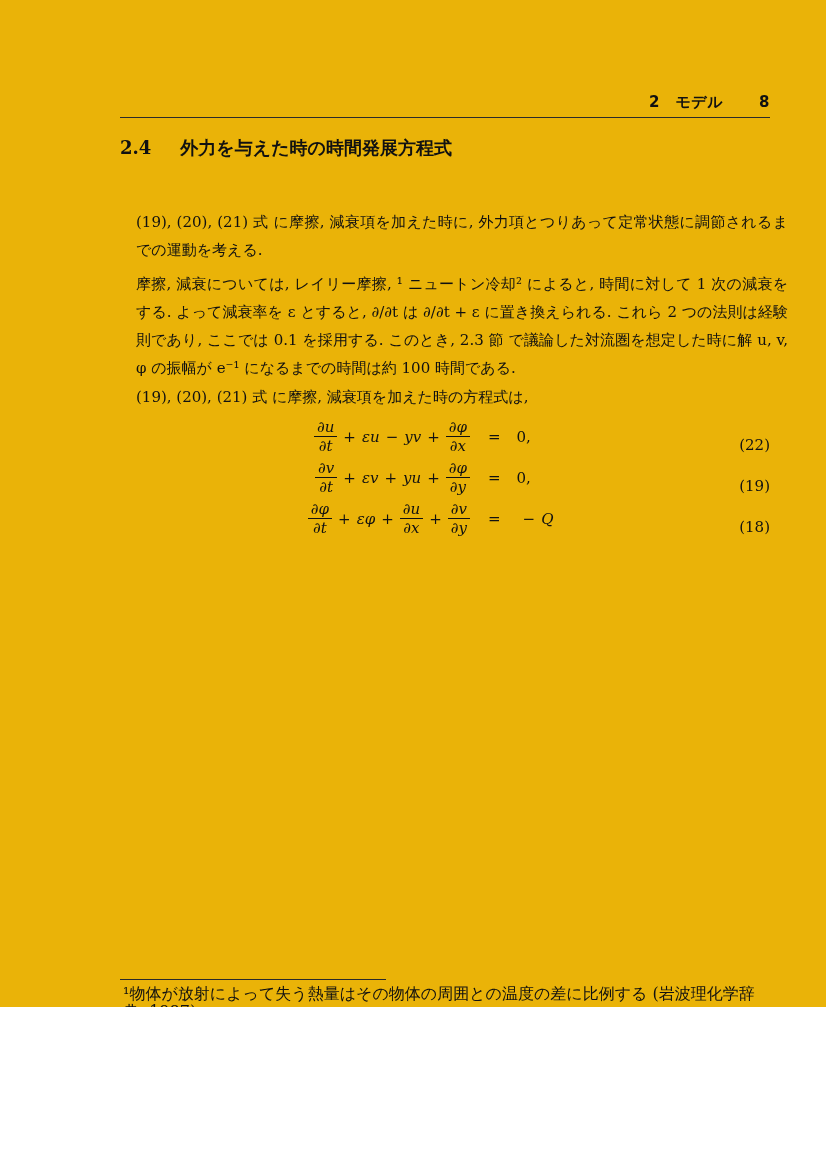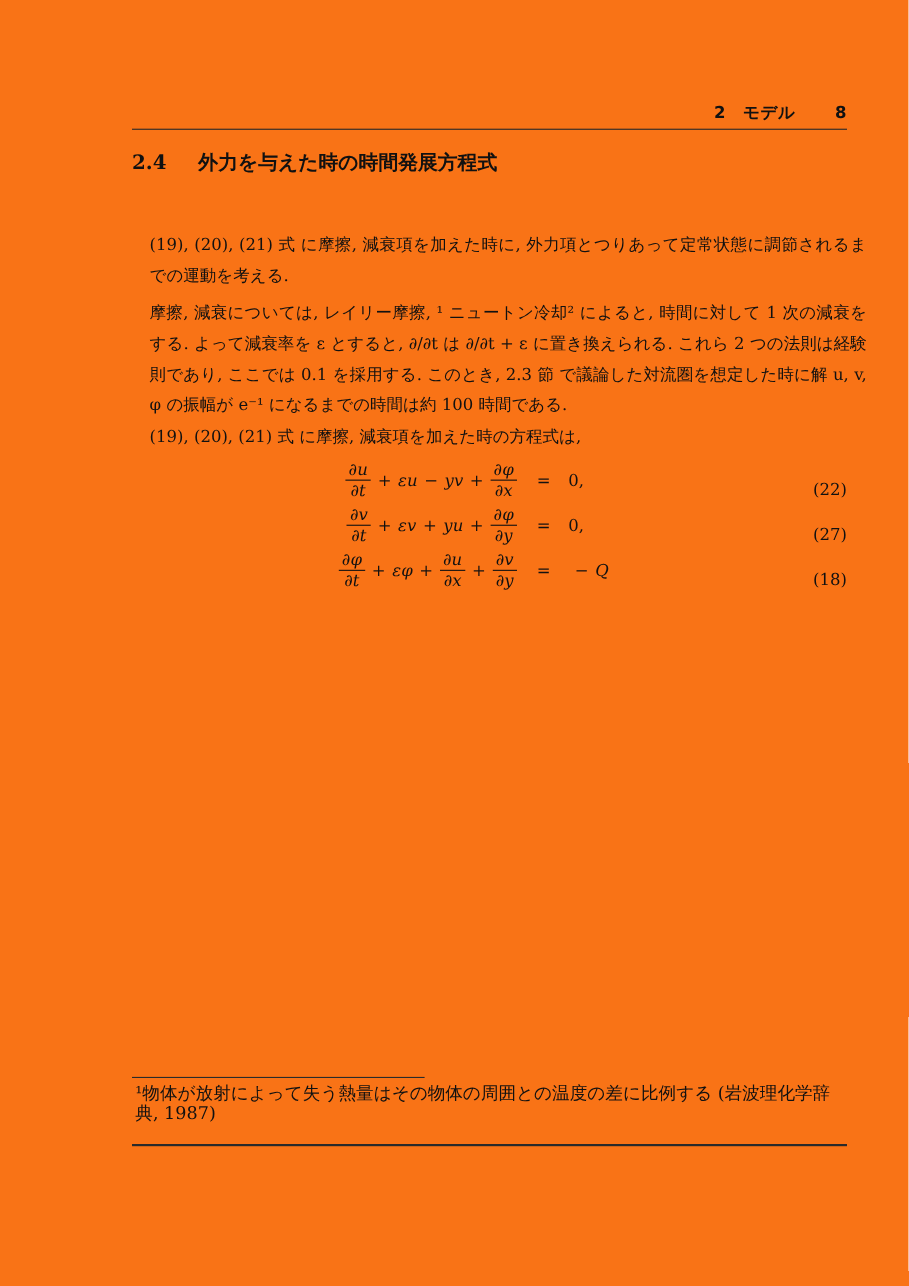--- a/index.html
+++ b/index.html
@@ -1,20 +1,20 @@
 <!DOCTYPE html>
 <html><head>
 <meta charset="utf-8">
 <style>
   html, body { margin: 0; padding: 0; background: #ffffff; }
   .page {
     position: relative;
     width: 826px;
-    height: 1169px;
-    background: #f97316;
+    height: 1007px;
+    background: #eab308;
     color: #111111;
     font-family: "DejaVu Serif", "Liberation Serif", serif;
     overflow: hidden;
   }
   
   .header-line {
     position: absolute;
     top: 93px; left: 120px; width: 650px;
     text-align: right;
     font-family: "DejaVu Sans", "Liberation Sans", sans-serif;
@@ -150,21 +150,21 @@
           <span class="op">+</span>
           <span class="frac">
             <span class="fnum">∂φ</span>
             <span class="fden">∂y</span>
           </span>
         </span>
         <span class="eq-rel">=</span>
         <span class="eq-rhs">
           <span class="mn">0,</span>
         </span>
-        <span class="eq-label">(27)</span>
+        <span class="eq-label">(19)</span>
       </div>
       <div class="eq-row">
         <span class="eq-lhs">
           <span class="frac">
             <span class="fnum">∂φ</span>
             <span class="fden">∂t</span>
           </span>
           <span class="op">+</span>
           <span class="mi">εφ</span>
           <span class="op">+</span>

